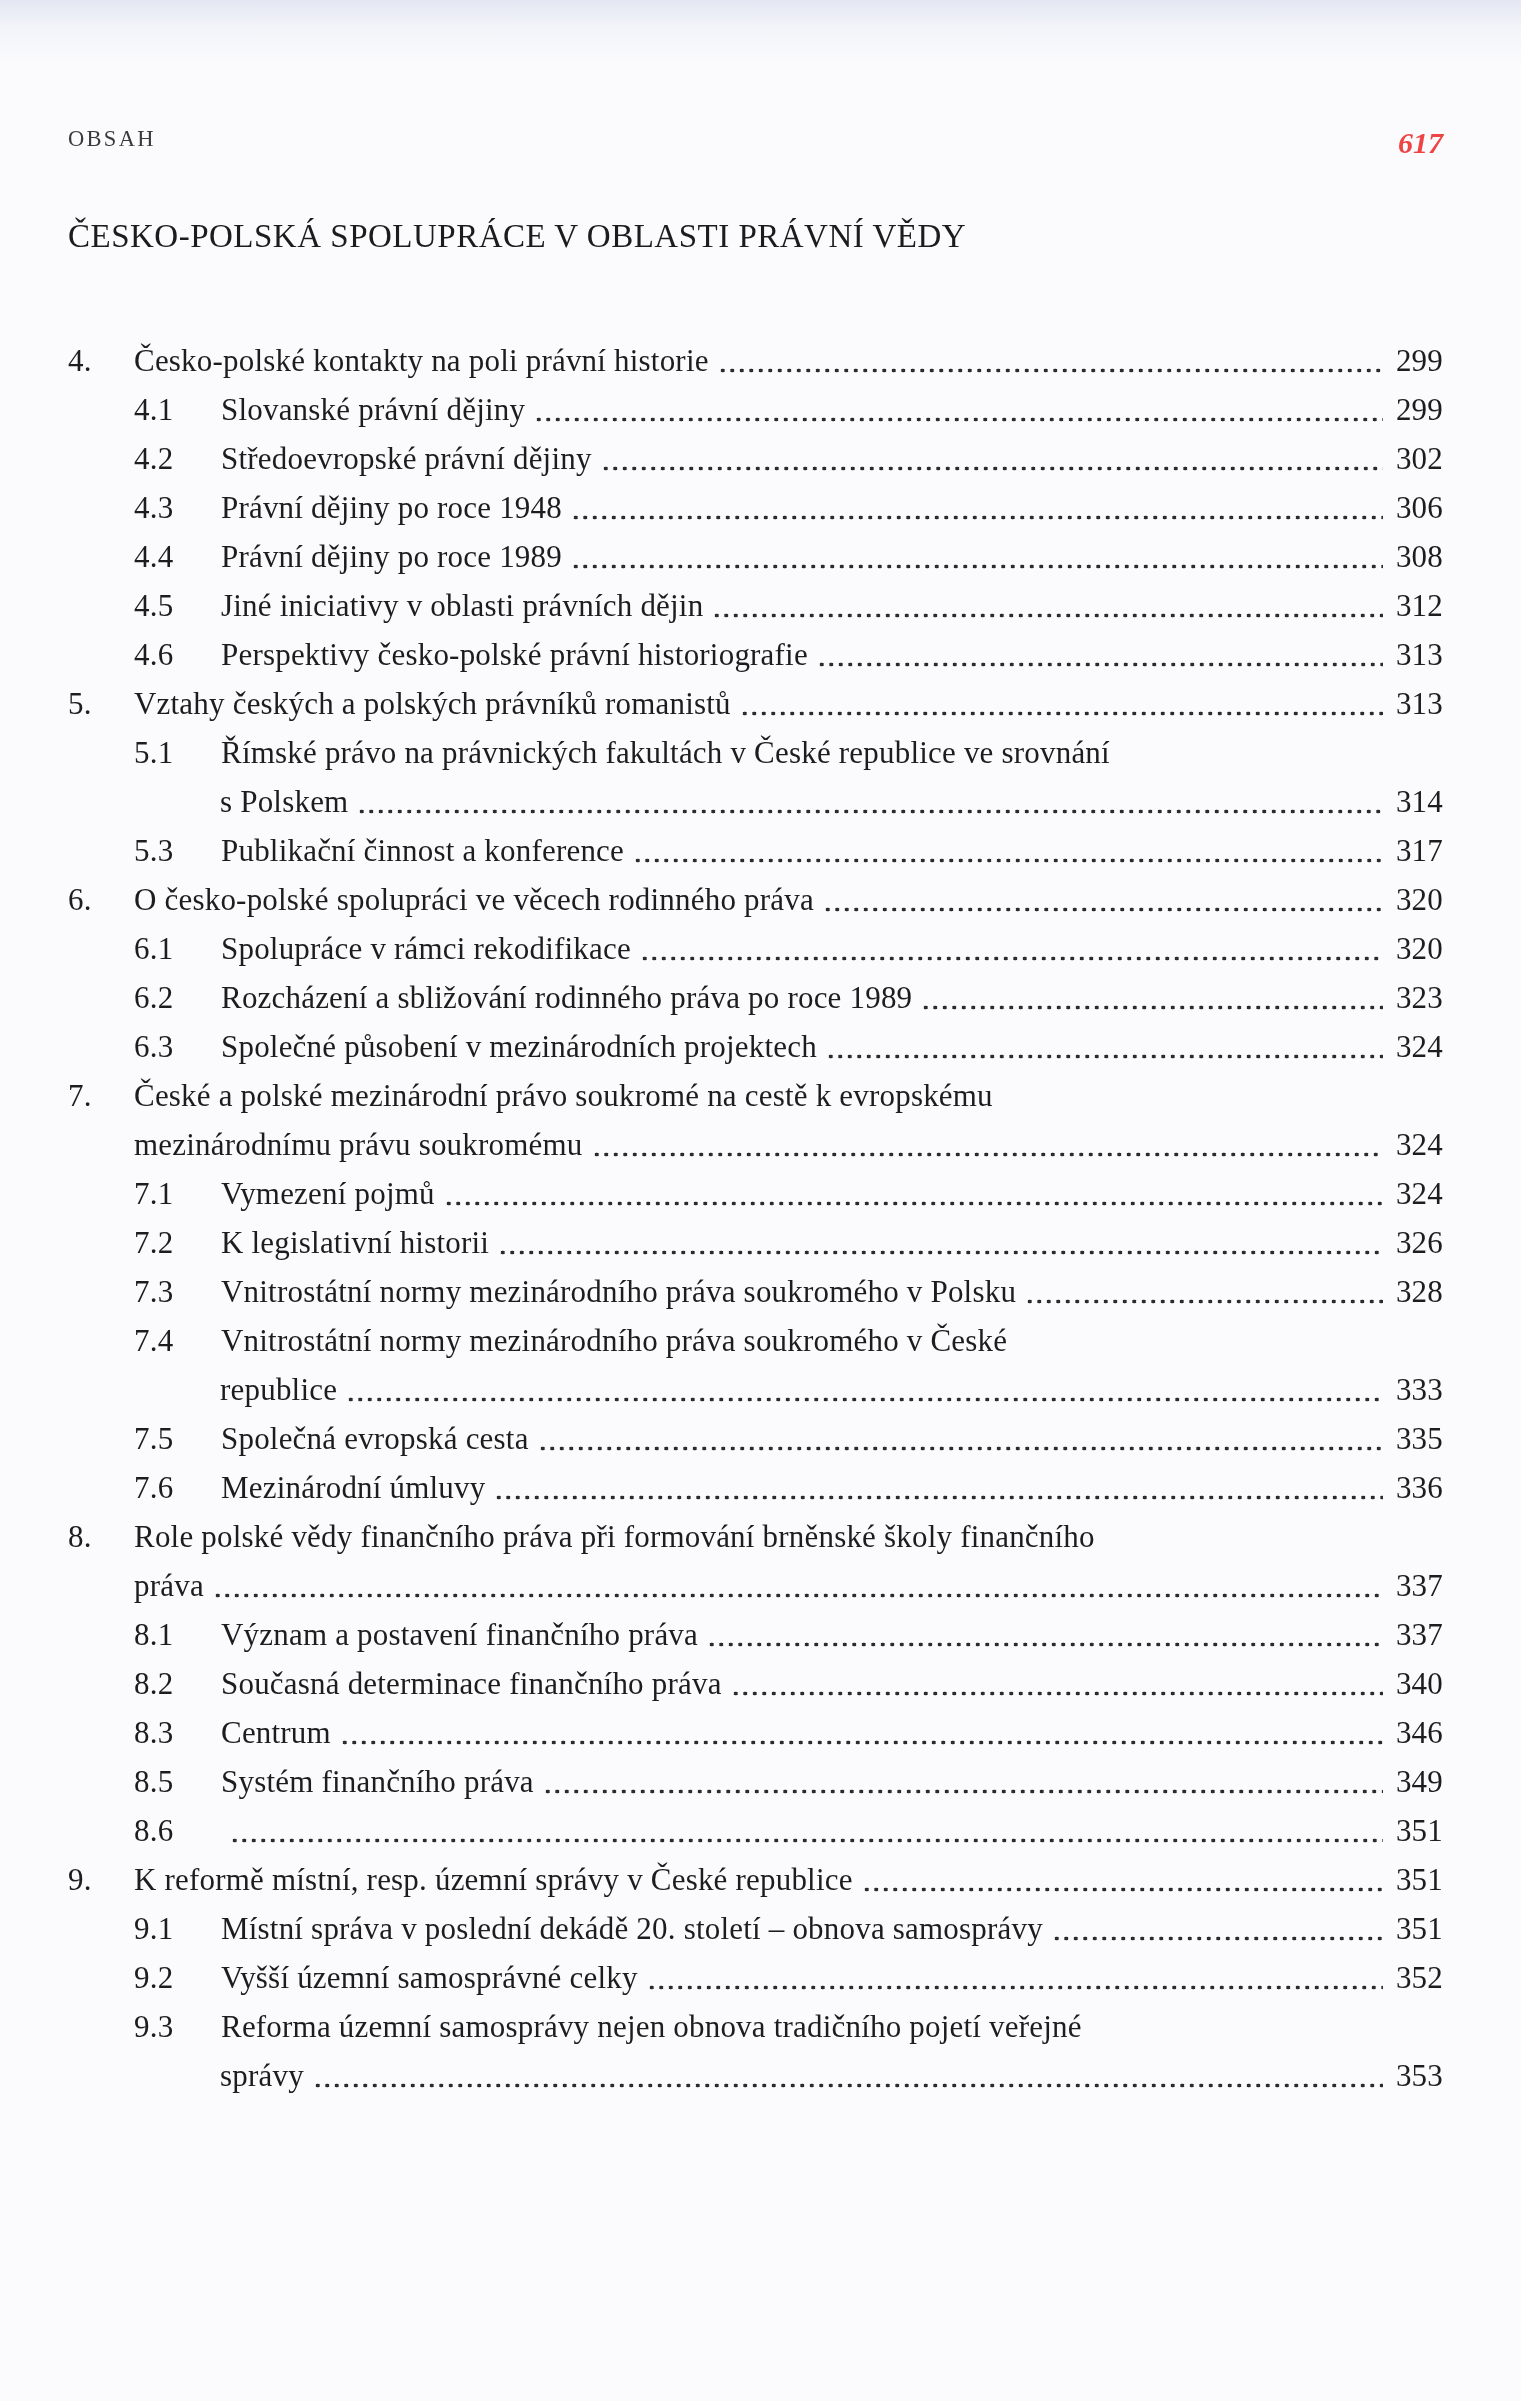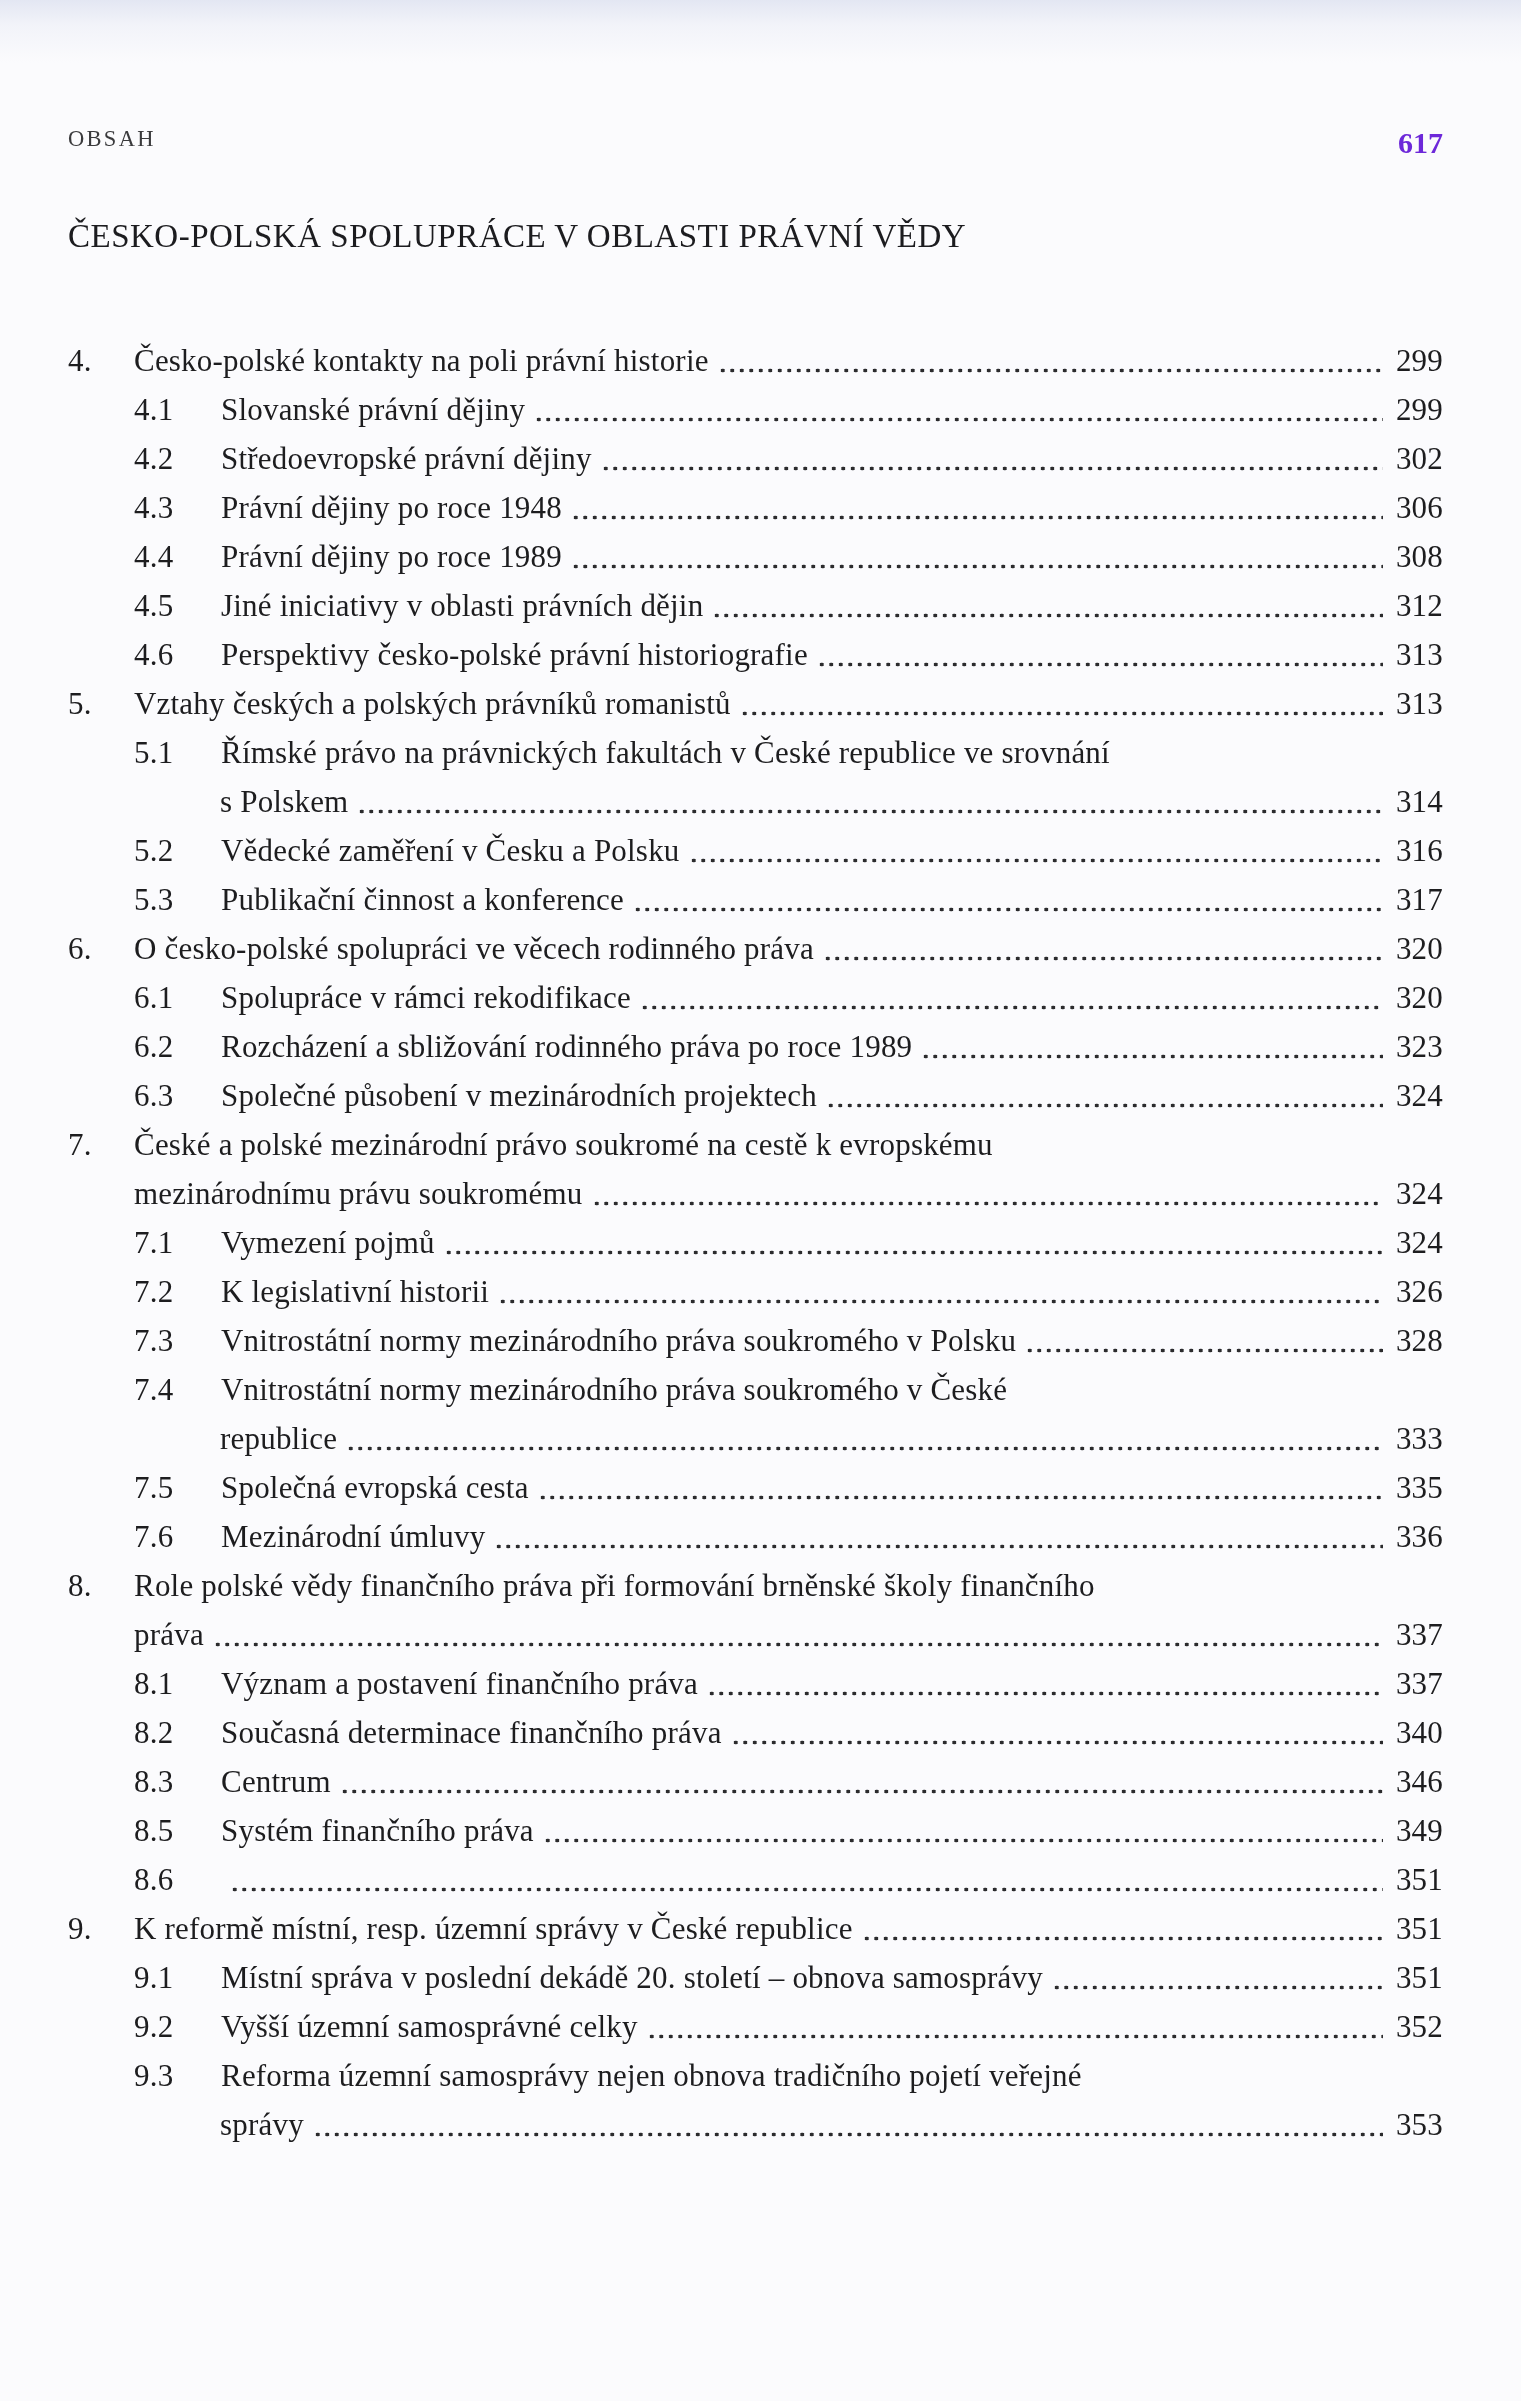--- a/index.html
+++ b/index.html
@@ -20,21 +20,21 @@
     position:relative;
     padding:126px 78px 0 68px; 
   }
   .running-header{
     display:flex;justify-content:space-between;align-items:flex-start;
   }
   .running-title{
     font-size:22.5px;letter-spacing:2.3px;color:#3a3a3c;
   }
   .page-number{
-    font-size:30px;font-weight:bold;color:#6d28d9;
+    font-size:30px;font-weight:bold;color:#ef4444;font-style:italic;
   }
   .section-title{
     margin-top:58px;
     font-size:33px;letter-spacing:0.5px;color:#1c1c1f;
     font-weight:400;
     white-space:nowrap;
   }
   .toc{margin-top:81px;}
   .toc-row{
     display:flex;
@@ -130,26 +130,20 @@
         <span class="num">5.1</span>
         <span class="entry-text">Římské právo na právnických fakultách v České republice ve srovnání</span>
         <span class="no-leader"></span>
       </div>
       <div class="toc-row wrap-indent-1">
         <span class="entry-text">s Polskem</span>
         <span class="leader"></span>
         <span class="entry-page">314</span>
       </div>
       <div class="toc-row lvl1">
-        <span class="num">5.2</span>
-        <span class="entry-text">Vědecké zaměření v Česku a Polsku</span>
-        <span class="leader"></span>
-        <span class="entry-page">316</span>
-      </div>
-      <div class="toc-row lvl1">
         <span class="num">5.3</span>
         <span class="entry-text">Publikační činnost a konference</span>
         <span class="leader"></span>
         <span class="entry-page">317</span>
       </div>
       <div class="toc-row lvl0">
         <span class="num">6.</span>
         <span class="entry-text">O česko-polské spolupráci ve věcech rodinného práva</span>
         <span class="leader"></span>
         <span class="entry-page">320</span>

